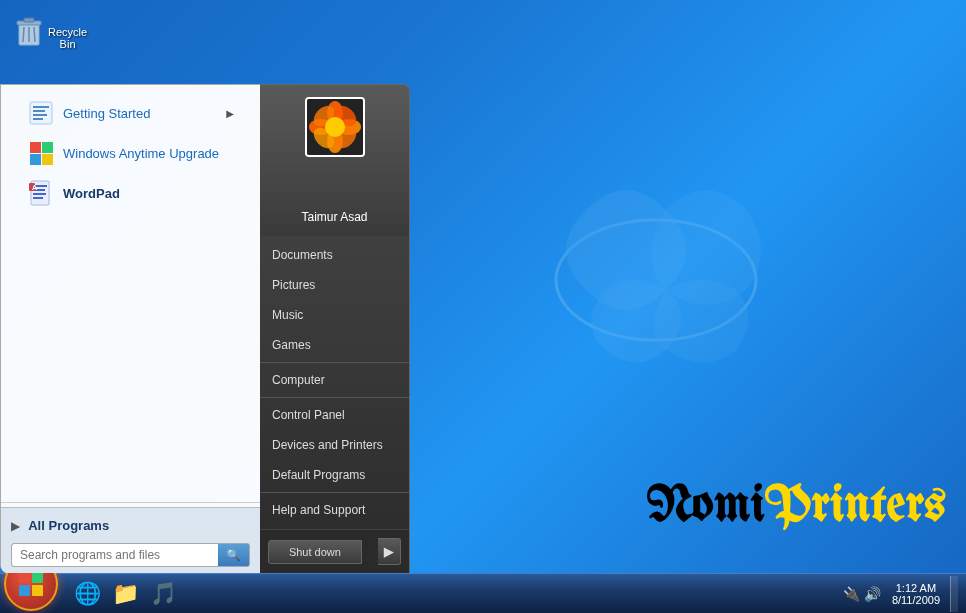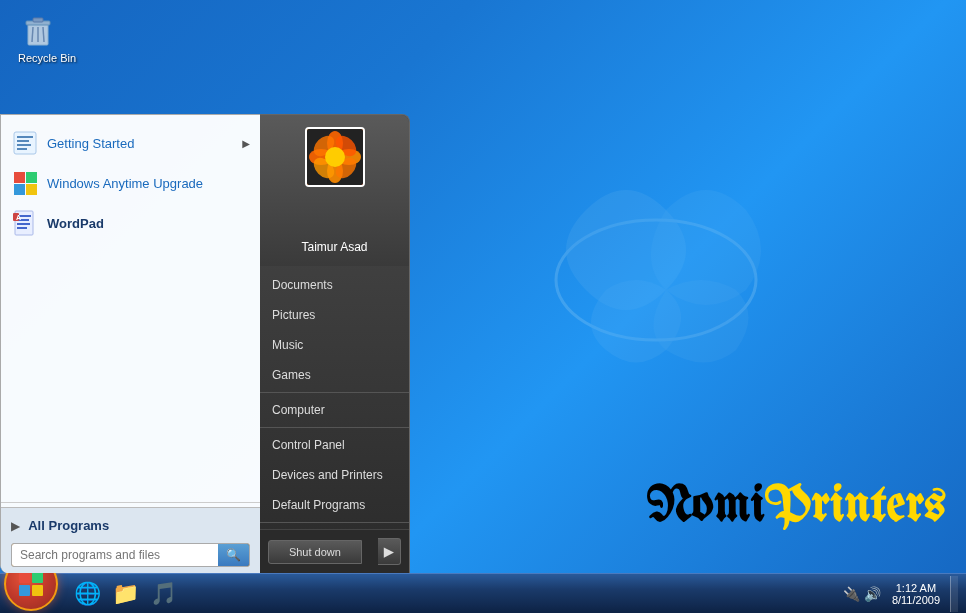--- a/index.html
+++ b/index.html
@@ -34,25 +34,23 @@
     .nomi-text .yellow {
       color: #ffd700;
     }
 
     
     .desktop-icon {
       position: absolute;
       top: 10px;
       left: 10px;
       display: flex;
-      flex-direction: column;
-      align-items: flex-start;
+      align-items: flex-end;
       cursor: pointer;
       width: 70px;
-      margin-left: 8px;
     }
     .desktop-icon .icon-img {
       width: 40px;
       height: 40px;
       display: flex;
       align-items: center;
       justify-content: center;
       font-size: 32px;
     }
     .desktop-icon .icon-label {
@@ -172,21 +170,21 @@
       background: rgba(255,255,255,0.97);
       border-radius: 0 0 0 8px;
       display: flex;
       flex-direction: column;
       border-top: 1px solid #aaa;
       border-left: 1px solid #aaa;
     }
 
     .menu-items-top {
       flex: 1;
-      padding: 8px 0;
+      padding: 8px 16px;
     }
 
     .menu-item {
       display: flex;
       align-items: center;
       padding: 6px 10px;
       cursor: pointer;
       gap: 8px;
     }
     .menu-icon {
@@ -486,20 +484,21 @@
         <div class="right-menu-item">Pictures</div>
         <div class="right-menu-item">Music</div>
         <div class="right-menu-item">Games</div>
         <div class="right-separator"></div>
         <div class="right-menu-item">Computer</div>
         <div class="right-separator"></div>
         <div class="right-menu-item">Control Panel</div>
         <div class="right-menu-item">Devices and Printers</div>
         <div class="right-menu-item">Default Programs</div>
         <div class="right-separator"></div>
+        <div class="right-menu-item">Help and Support</div>
       </div>
 
       <div class="shutdown-area">
         <button class="shutdown-btn">Shut down</button>
         <button class="shutdown-arrow">▶</button>
       </div>
     </div>
   </div>
 
   <div class="taskbar">

